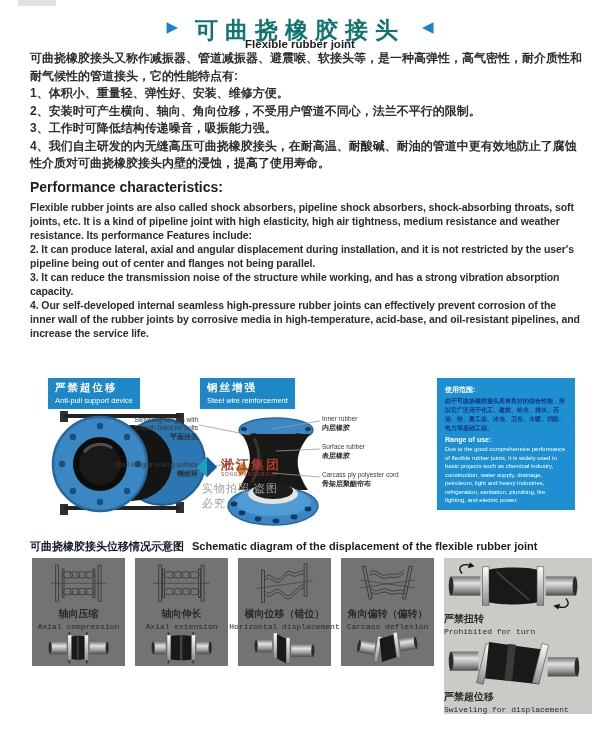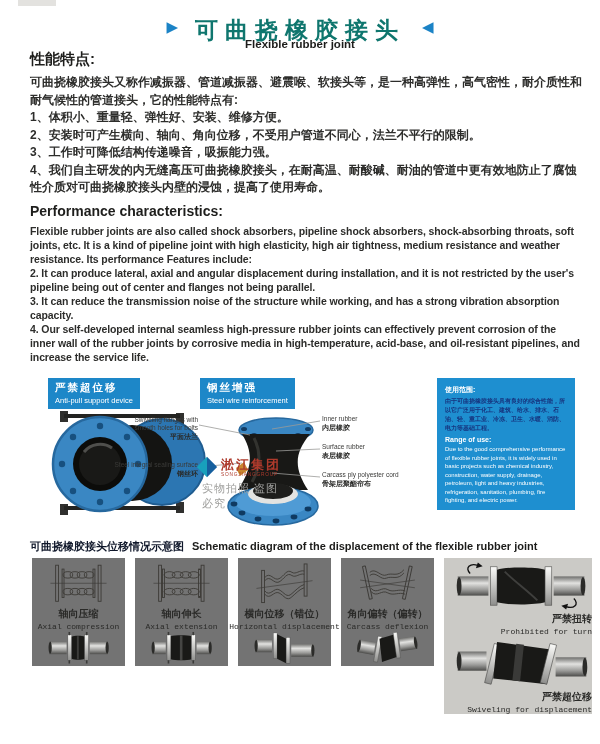--- a/index.html
+++ b/index.html
@@ -55,36 +55,35 @@
   
   .schem-heading{position:absolute;left:30px;top:536px;white-space:nowrap;}
   .sh-zh{font-size:11px;font-weight:bold;color:#0f172a;}
   .sh-en{font-size:11px;font-weight:bold;color:#1c1c1a;margin-left:8px;}
   .panels{position:absolute;left:32px;top:558px;width:560px;height:156px;display:flex;gap:10px;}
   .panel{width:93px;height:108px;background:#737373;display:flex;flex-direction:column;align-items:center;}
   .panel .diag{margin-top:4px;}
   .pl-zh{font-size:10px;font-weight:bold;color:#2a2a28;font-family:"DejaVu Serif",serif;margin-top:2px;white-space:nowrap;}
   .pl-en{font-size:8px;color:#2a2a28;font-family:"Liberation Mono",monospace;margin-top:1px;white-space:nowrap;}
   .panel .photo{margin-top:auto;margin-bottom:2px;}
-  .panel5{width:148px;height:156px;background:#cbcac6;display:flex;flex-direction:column;align-items:flex-end;}
+  .panel5{width:148px;height:156px;background:#cbcac6;display:flex;flex-direction:column;align-items:flex-start;}
   .panel5 svg{margin-top:4px;}
 </style>
 </head>
 <body>
 
 <div class="page">
   <div class="logo-partial"></div>
 
   <div class="title-row">
     <span class="tri">▶</span><h1>可曲挠橡胶接头</h1><span class="tri">◀</span>
   </div>
   <div class="subtitle">Flexible rubber joint</div>
 
   <div class="content">
-    <h2 class="h-zh">性能特点:</h2>
     <p class="p-zh">可曲挠橡胶接头又称作减振器、管道减振器、避震喉、软接头等，是一种高弹性，高气密性，耐介质性和耐气候性的管道接头，它的性能特点有:</p>
     <p class="p-zh">1、体积小、重量轻、弹性好、安装、维修方便。</p>
     <p class="p-zh">2、安装时可产生横向、轴向、角向位移，不受用户管道不同心，法兰不平行的限制。</p>
     <p class="p-zh">3、工作时可降低结构传递噪音，吸振能力强。</p>
     <p class="p-zh">4、我们自主研发的内无缝高压可曲挠橡胶接头，在耐高温、耐酸碱、耐油的管道中更有效地防止了腐蚀性介质对可曲挠橡胶接头内壁的浸蚀，提高了使用寿命。</p>
     <h2 class="h-en">Performance characteristics:</h2>
     <p class="p-en">Flexible rubber joints are also called shock absorbers, pipeline shock absorbers, shock-absorbing throats, soft joints, etc. It is a kind of pipeline joint with high elasticity, high air tightness, medium resistance and weather resistance. Its performance Features include:</p>
     <p class="p-en">2. It can produce lateral, axial and angular displacement during installation, and it is not restricted by the user's pipeline being out of center and flanges not being parallel.</p>
     <p class="p-en">3. It can reduce the transmission noise of the structure while working, and has a strong vibration absorption capacity.</p>
     <p class="p-en">4. Our self-developed internal seamless high-pressure rubber joints can effectively prevent corrosion of the inner wall of the rubber joints by corrosive media in high-temperature, acid-base, and oil-resistant pipelines, and increase the service life.</p>

